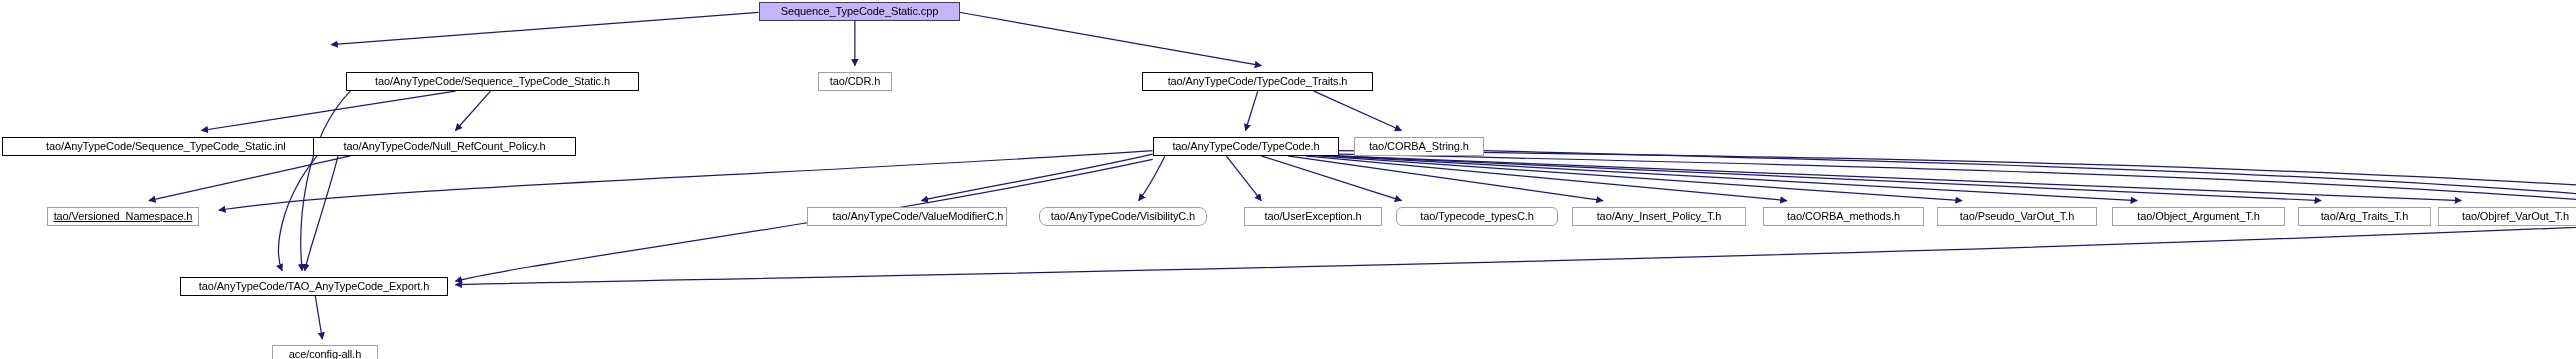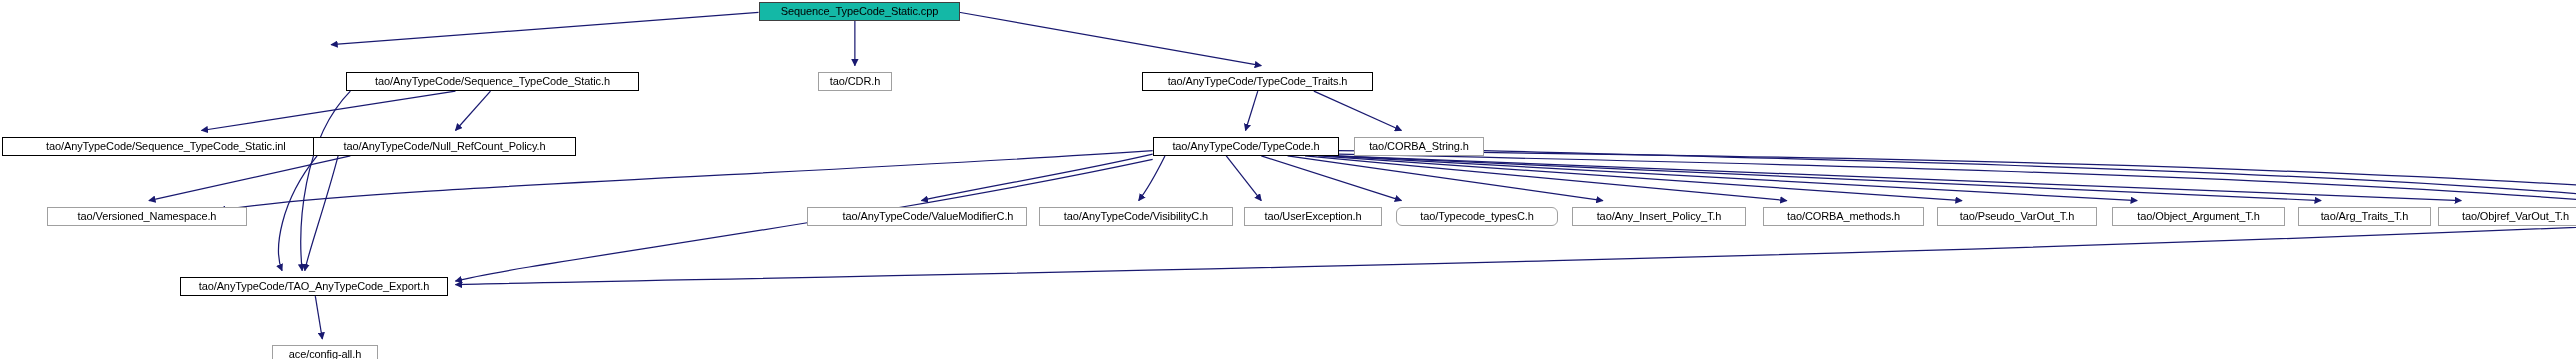--- a/index.html
+++ b/index.html
@@ -34,21 +34,21 @@
     border: 0.9px solid #a0a0a0;
     background: #ffffff;
     color: #000000;
     font-size: 11px;
     line-height: 1;
     white-space: nowrap;
     padding: 0 6.1px;
     letter-spacing: -0.1px;
   }
   .node.root {
-    background: #14b8a6;
+    background: #c4b5fd;
     border: 0.9px solid #404040;
   }
   .node.strong {
     border: 0.9px solid #000000;
   }
   .node-label {
     display: block;
   }
 </style>
 </head>
@@ -129,29 +129,29 @@
   </div>
 
   <div class="node strong" style="left:1153px; top:137px; width:186px;">
     <span class="node-label">tao/AnyTypeCode/TypeCode.h</span>
   </div>
 
   <div class="node" style="left:1354px; top:137px; width:130px;">
     <span class="node-label">tao/CORBA_String.h</span>
   </div>
 
-  <div class="node" style="left:47px; top:207px; width:200px;">
+  <div class="node" style="left:47px; top:207px; width:152px;text-decoration:underline;">
     <span class="node-label">tao/Versioned_Namespace.h</span>
   </div>
 
-  <div class="node" style="left:807px; top:207px; width:220px;padding-left:28px;">
+  <div class="node" style="left:807px; top:207px; width:200px;padding-left:28px;">
     <span class="node-label">tao/AnyTypeCode/ValueModifierC.h</span>
   </div>
 
-  <div class="node" style="left:1039px; top:207px; width:194px;">
+  <div class="node" style="left:1039px; top:207px; width:168px;border-radius:8px;">
     <span class="node-label">tao/AnyTypeCode/VisibilityC.h</span>
   </div>
 
   <div class="node" style="left:1244px; top:207px; width:138px;">
     <span class="node-label">tao/UserException.h</span>
   </div>
 
   <div class="node" style="left:1396px; top:207px; width:162px;border-radius:6px;">
     <span class="node-label">tao/Typecode_typesC.h</span>
   </div>

